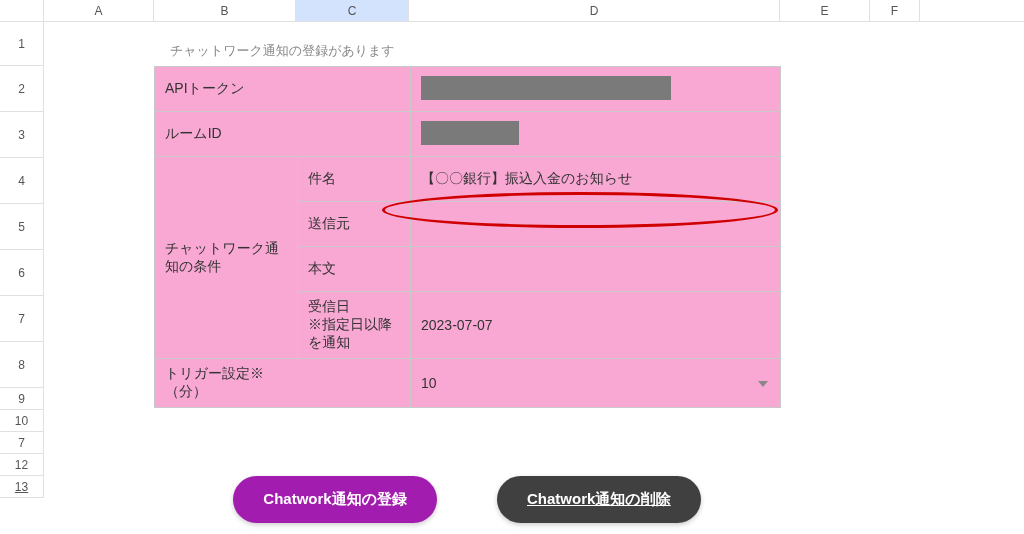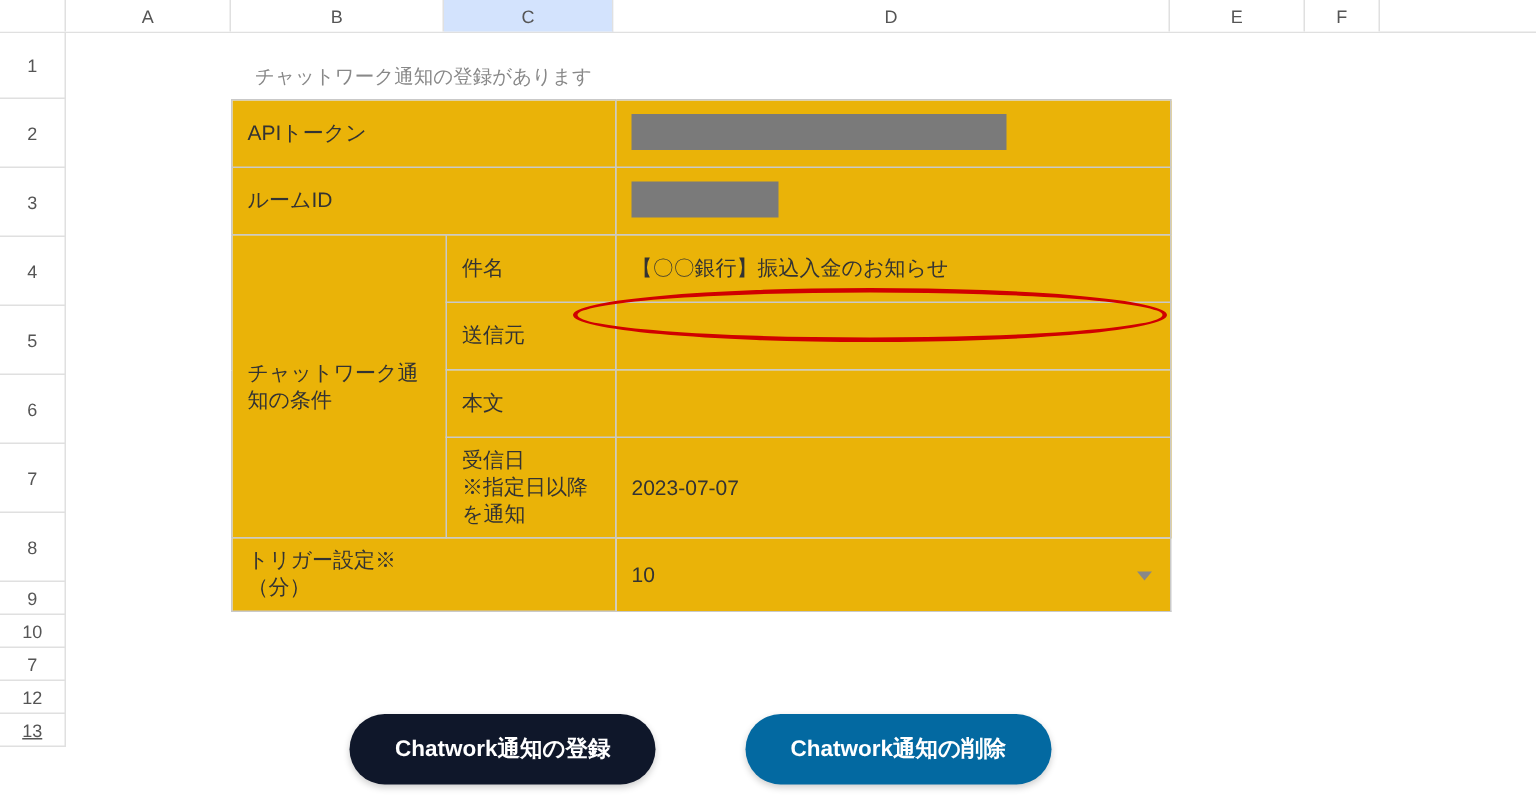--- a/index.html
+++ b/index.html
@@ -104,21 +104,21 @@
     border-collapse: collapse;
     width: 100%;
     table-layout: fixed;
   }
   table.settings td {
     border: 1px solid #c9c9c9;
     height: 45px;
     padding: 6px 10px;
     vertical-align: middle;
     font-size: 14px;
-    background: #eab308;
+    background: #f9a8d4;
     color: #333;
   }
   td.label, td.label-main {
     background: #dcdcdc;
     color: #333;
     font-size: 14px;
   } 
   .w-label-main { width: 143px; } 
   .w-label-sub { width: 113px; }  
   .w-val { width: 370px; }        
@@ -171,22 +171,22 @@
     border: none;
     border-radius: 26px;
     padding: 14px 30px;
     font-size: 15px;
     font-weight: bold;
     color: #fff;
     cursor: pointer;
     min-width: 200px;
     box-shadow: 0 2px 5px rgba(0,0,0,0.2);
   }
-  .btn-red { background: #0f172a; }
-  .btn-dark { background: #0369a1; }
+  .btn-red { background: #a21caf; }
+  .btn-dark { background: #404040; text-decoration: underline; }
 </style>
 </head>
 <body>
 
 <div class="col-headers">
   <div class="row-gutter-head"></div>
   <div class="col-head colA">A</div>
   <div class="col-head colB">B</div>
   <div class="col-head colC selected">C</div>
   <div class="col-head colD">D</div>

